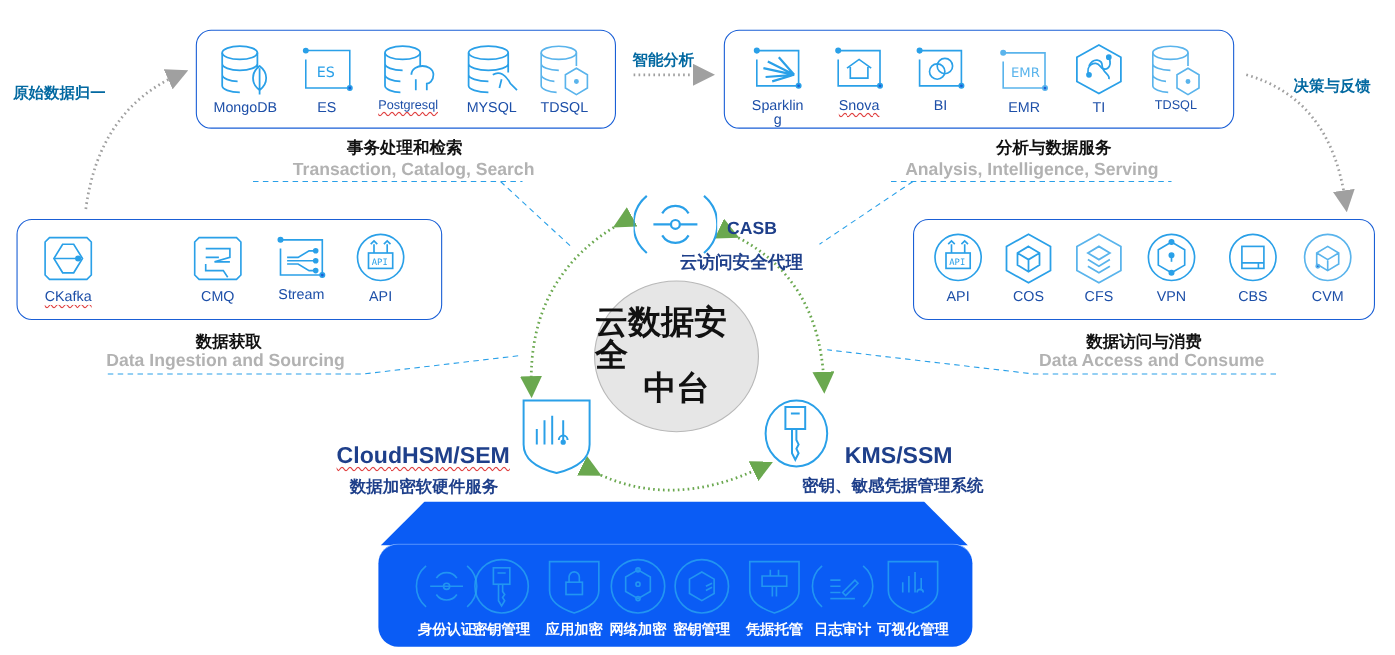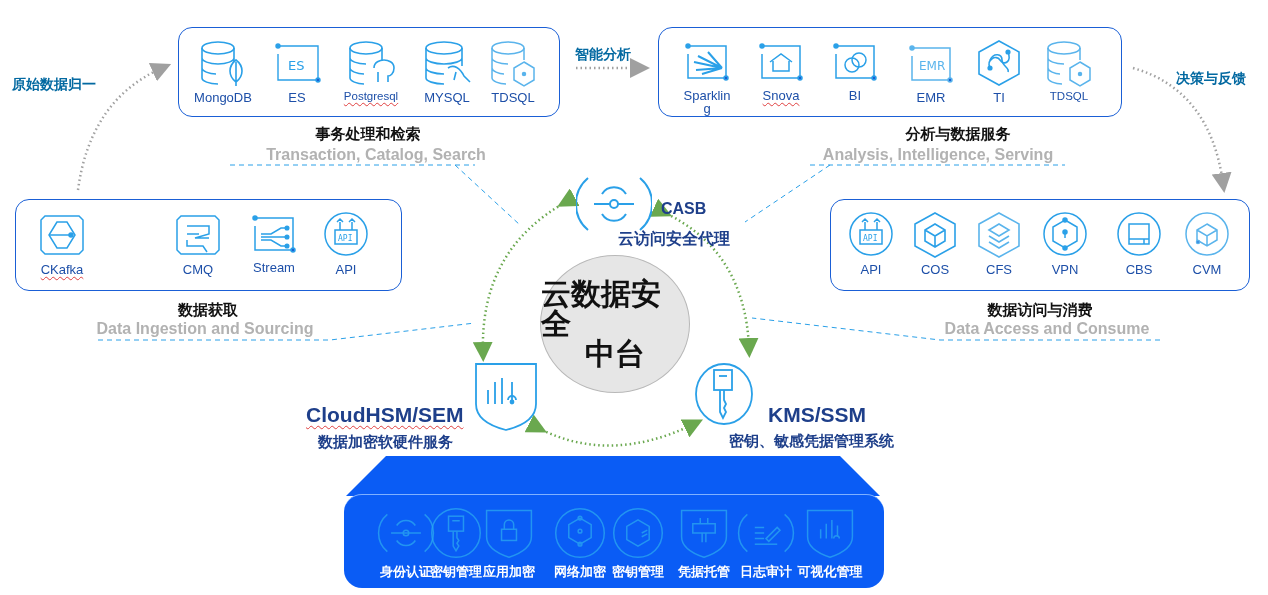--- a/index.html
+++ b/index.html
@@ -353,21 +353,21 @@
             <circle cx="30" cy="30" r="3"></circle>
           </g>
         </svg><span class="plbl">身份认证</span></div>
       <div class="pf-item" style="left: 82px;"><svg width="60" height="56" viewBox="0 0 60 60">
           <g fill="none" stroke="#2aa8f0" stroke-width="1.6" opacity="0.75">
             <circle cx="30" cy="30" r="26"></circle>
             <rect x="22" y="12" width="16" height="16"></rect>
             <path d="M26 17h8M27 28v16l3 5 3-5-2-3 2-3-2-3V28"></path>
           </g>
         </svg><span class="plbl">密钥管理</span></div>
-      <div class="pf-item" style="left: 135px;"><svg width="60" height="56" viewBox="0 0 60 60">
+      <div class="pf-item" style="left: 148px;"><svg width="60" height="56" viewBox="0 0 60 60">
           <g fill="none" stroke="#2aa8f0" stroke-width="1.6" opacity="0.75">
             <path d="M6 6h48v28c0 12-12 18-24 22C18 52 6 46 6 34z"></path>
             <rect x="22" y="26" width="16" height="12"></rect>
             <path d="M25 26v-5a5 5 0 0 1 10 0v5"></path>
           </g>
         </svg><span class="plbl">应用加密</span></div>
       <div class="pf-item" style="left: 206px;"><svg width="60" height="56" viewBox="0 0 60 60">
           <g fill="none" stroke="#2aa8f0" stroke-width="1.6" opacity="0.75">
             <circle cx="30" cy="30" r="26"></circle>
             <path d="M30 14l12 7v14l-12 7-12-7V21z"></path>

